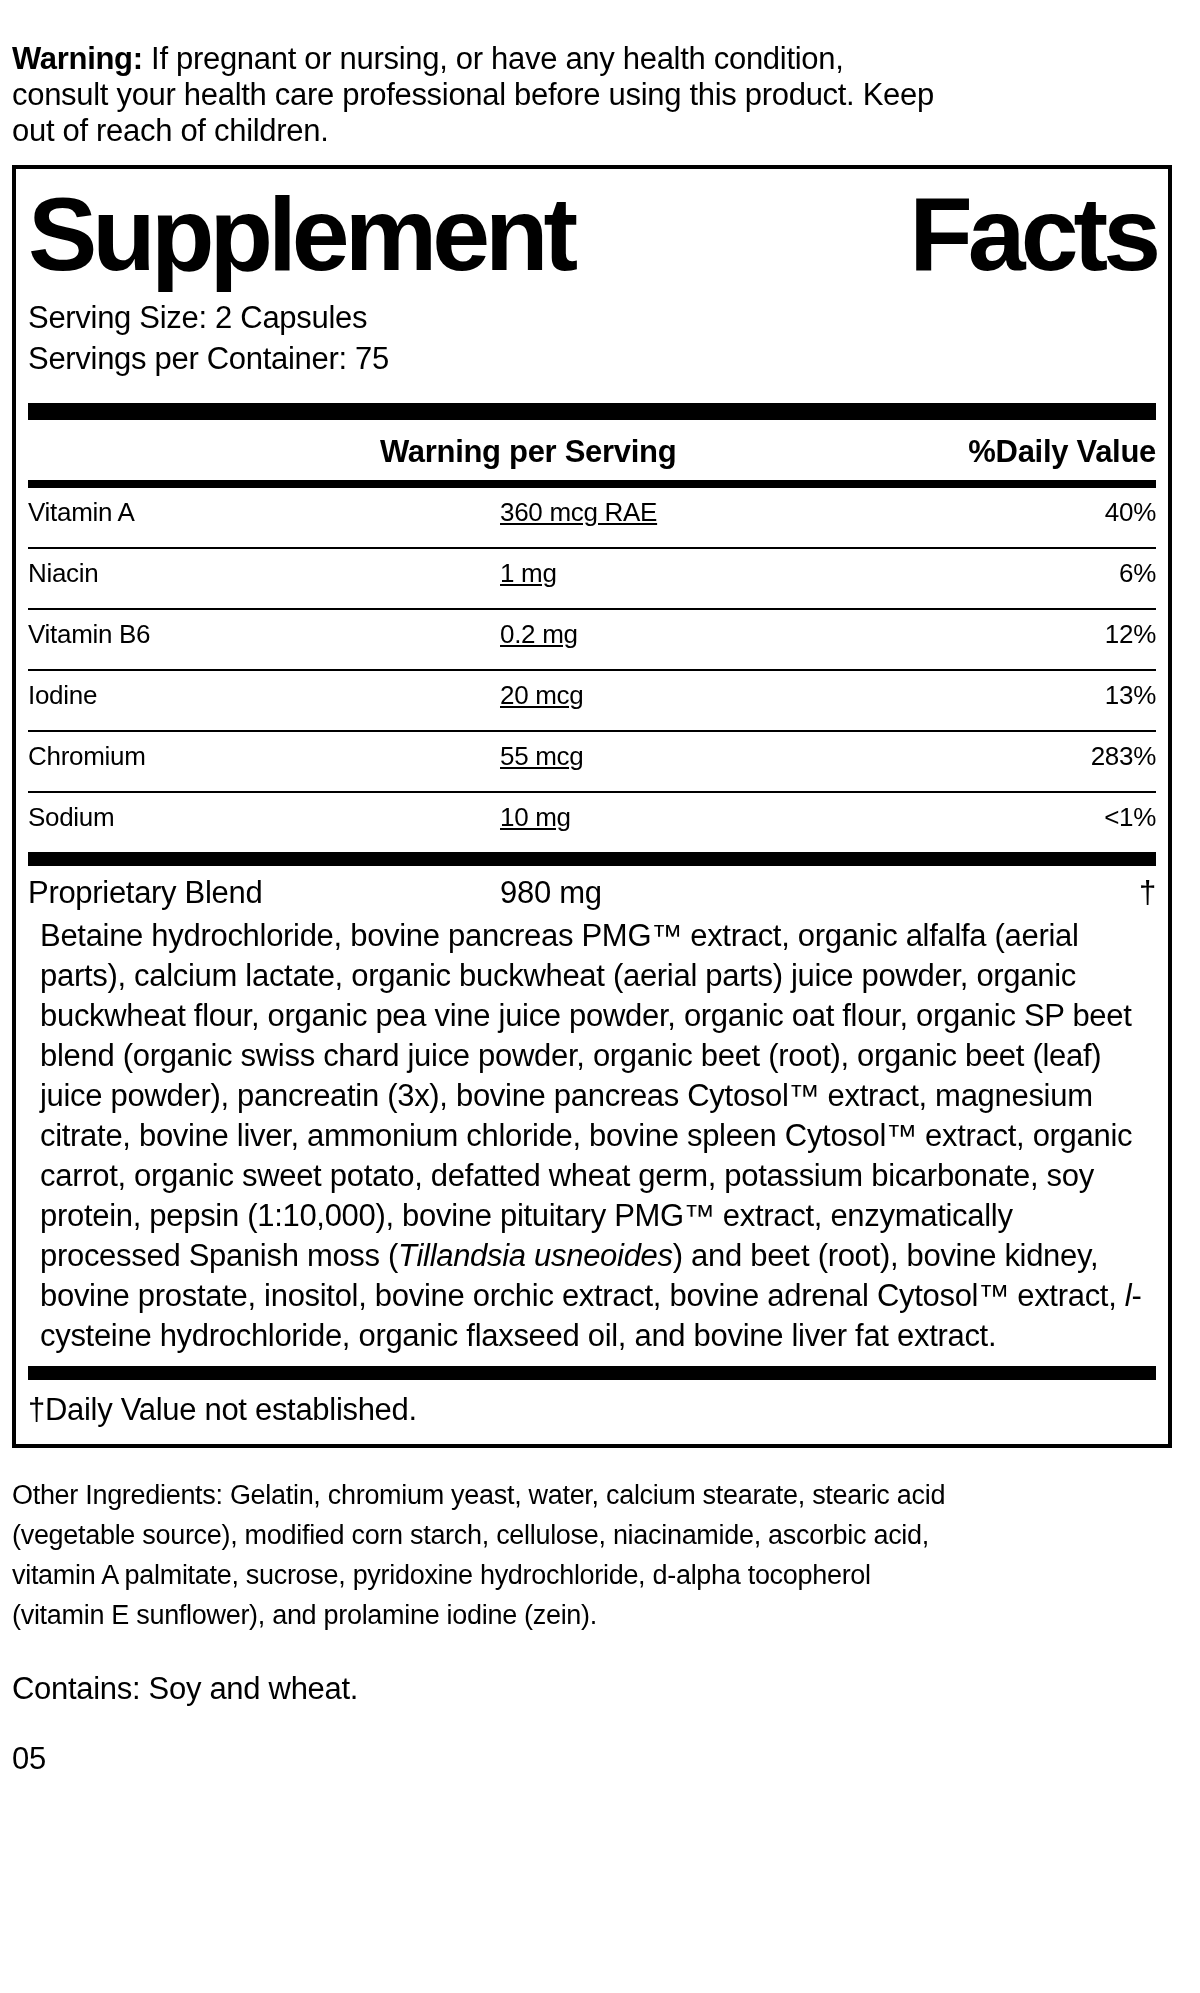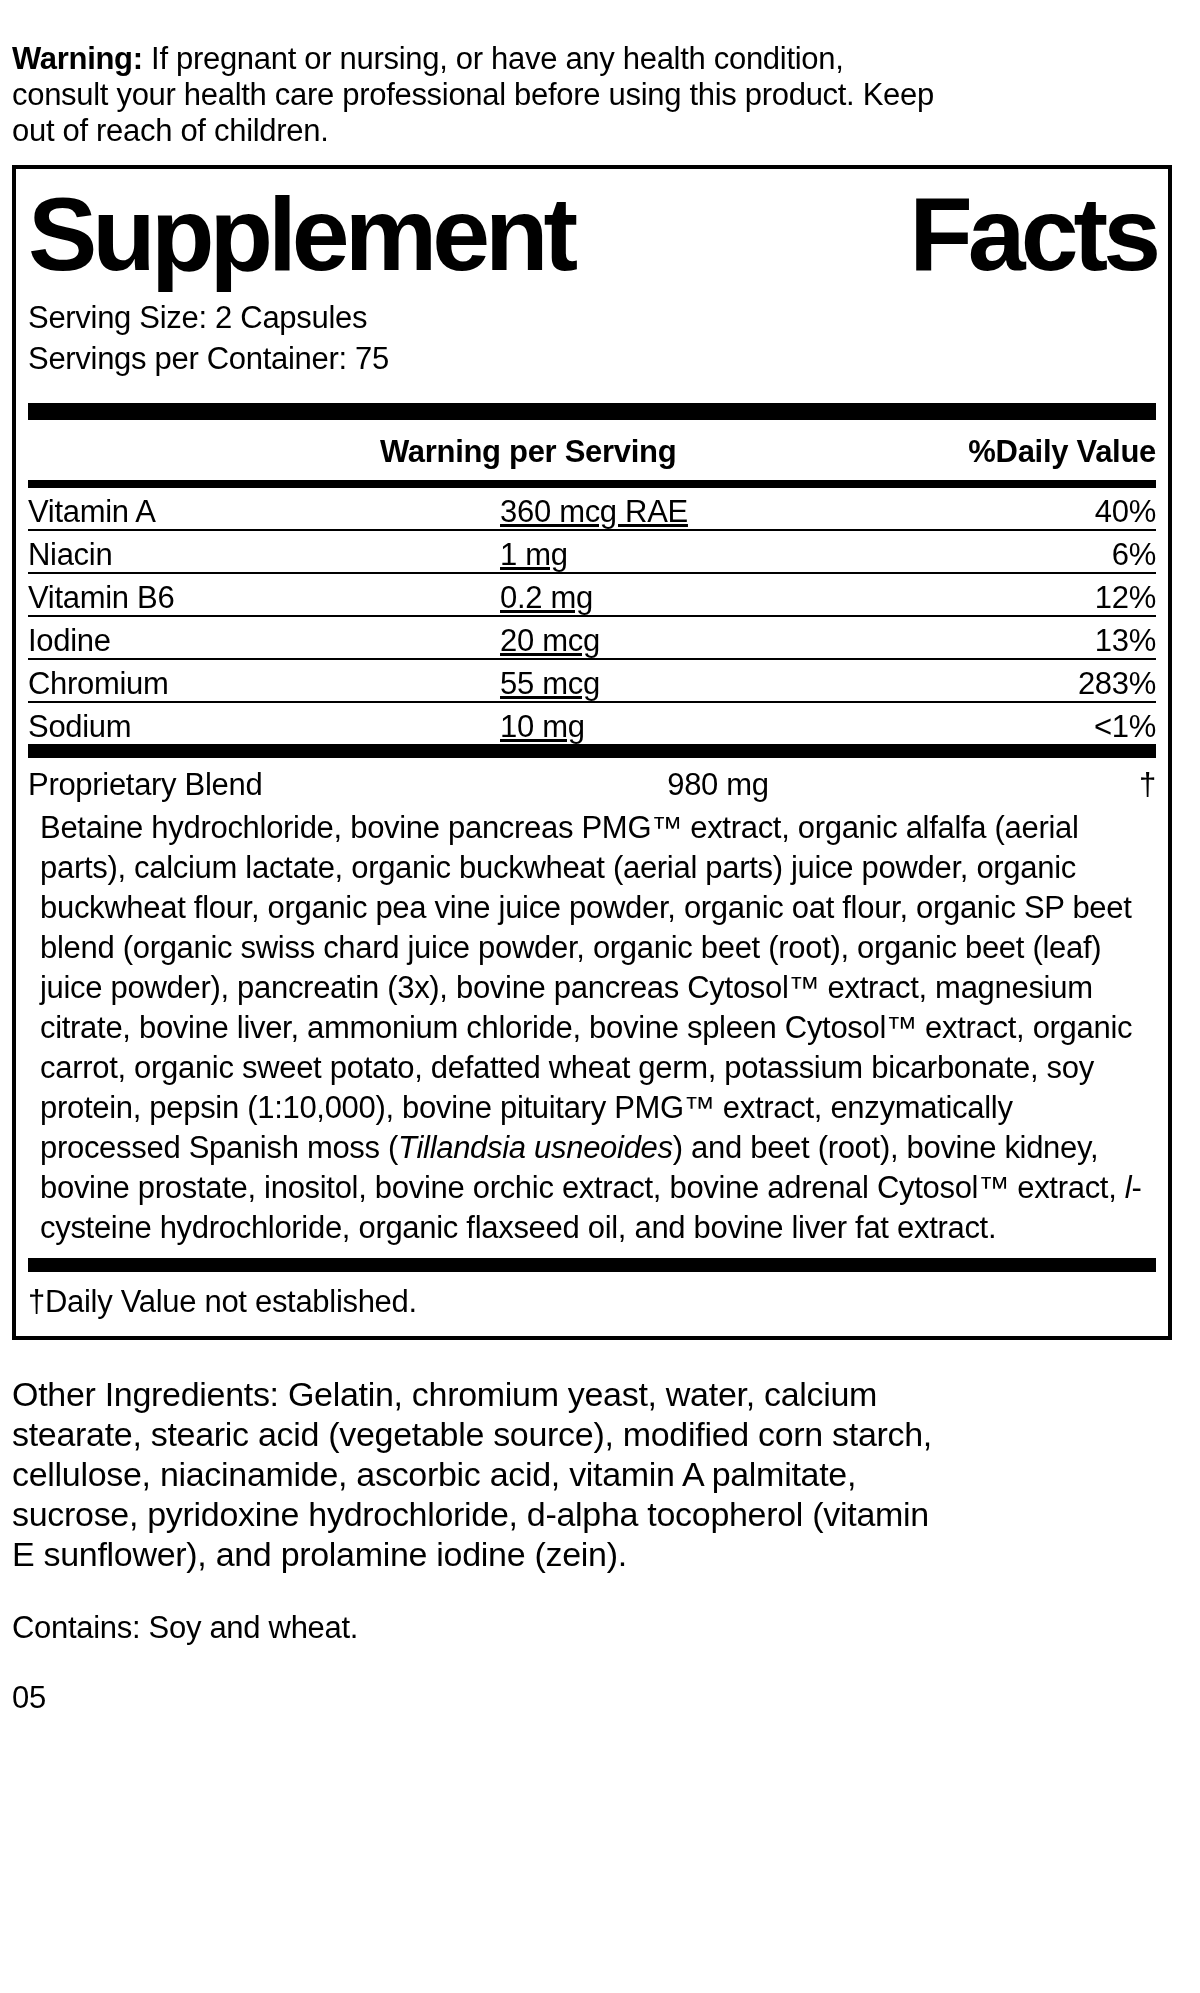--- a/index.html
+++ b/index.html
@@ -67,55 +67,55 @@
     font-weight: bold;
     padding: 14px 0 10px 0;
   }
   .header-row .spacer { width: 352px; }
   .header-row .col-amount-header { text-align: left; }
   .header-row .col-dv-header { margin-left: auto; text-align: right; }
 
   .nrow {
     display: flex;
     align-items: baseline;
-    font-size: 31px;
+    font-size: 26px;
     line-height: 34px;
-    padding: 7px 0 0 0;
+    padding: 7px 0 18px 0;
   }
   .nrow + .nrow { border-top: 2px solid #000000; align-items: flex-end; }
   .nrow .n-name   { width: 472px; }
   .nrow .n-amount { flex: 1; text-align: left; text-decoration: underline; }
   .nrow .n-dv     { width: 220px; text-align: right; }
 
   .blend-row {
     display: flex;
     align-items: baseline;
     font-size: 31px;
     line-height: 34px;
     padding: 10px 0 2px 0;
   }
   .blend-row .n-name   { width: 472px; }
-  .blend-row .n-amount { flex: 1; text-align: center; }
+  .blend-row .n-amount { flex: 1; text-align: left; }
   .blend-row .n-dv     { width: 220px; text-align: right; }
 
   .blend-desc {
     font-size: 31px;
     line-height: 40px;
     padding: 4px 0 10px 12px;
   }
 
   .footnote {
     font-size: 31px;
     line-height: 36px;
     padding: 12px 0 16px 0;
   }
 
   
   .other-ingredients {
-    font-size: 34px;
+    font-size: 27px;
     line-height: 40px;
     max-width: 940px;
   }
   .contains {
     font-size: 31px;
     margin-top: 36px;
   }
   .page-number {
     font-size: 31px;
     margin-top: 34px;

